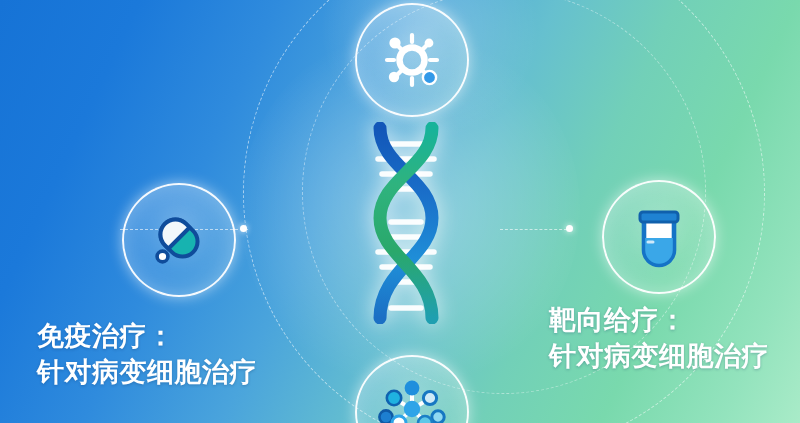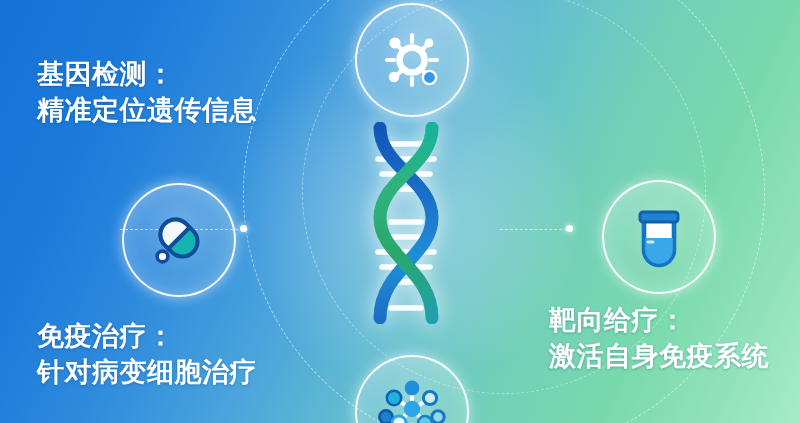--- a/index.html
+++ b/index.html
@@ -237,22 +237,20 @@
         <line x1="33" y1="160" x2="63" y2="160"></line>
         <line x1="33" y1="186" x2="63" y2="186"></line>
       </g>
 
       <path d="M22 6 C22 44, 74 58, 74 96 C74 134, 22 148, 22 196" fill="none" stroke="url(#gBlue)" stroke-width="13" stroke-linecap="round"></path>
 
       <path d="M74 6 C74 44, 22 58, 22 96 C22 134, 74 148, 74 196" fill="none" stroke="url(#gGreen)" stroke-width="13" stroke-linecap="round"></path>
     </svg>
   </span>
 
-  <div class="caption cap-tl">基因检测：
-精准定位遗传信息</div>
 
   <div class="caption cap-bl">免疫治疗：
 针对病变细胞治疗</div>
 
   <div class="caption cap-br">靶向给疗：
-激活自身免疫系统</div>
+针对病变细胞治疗</div>
 
 </div>
 
 </body></html>

